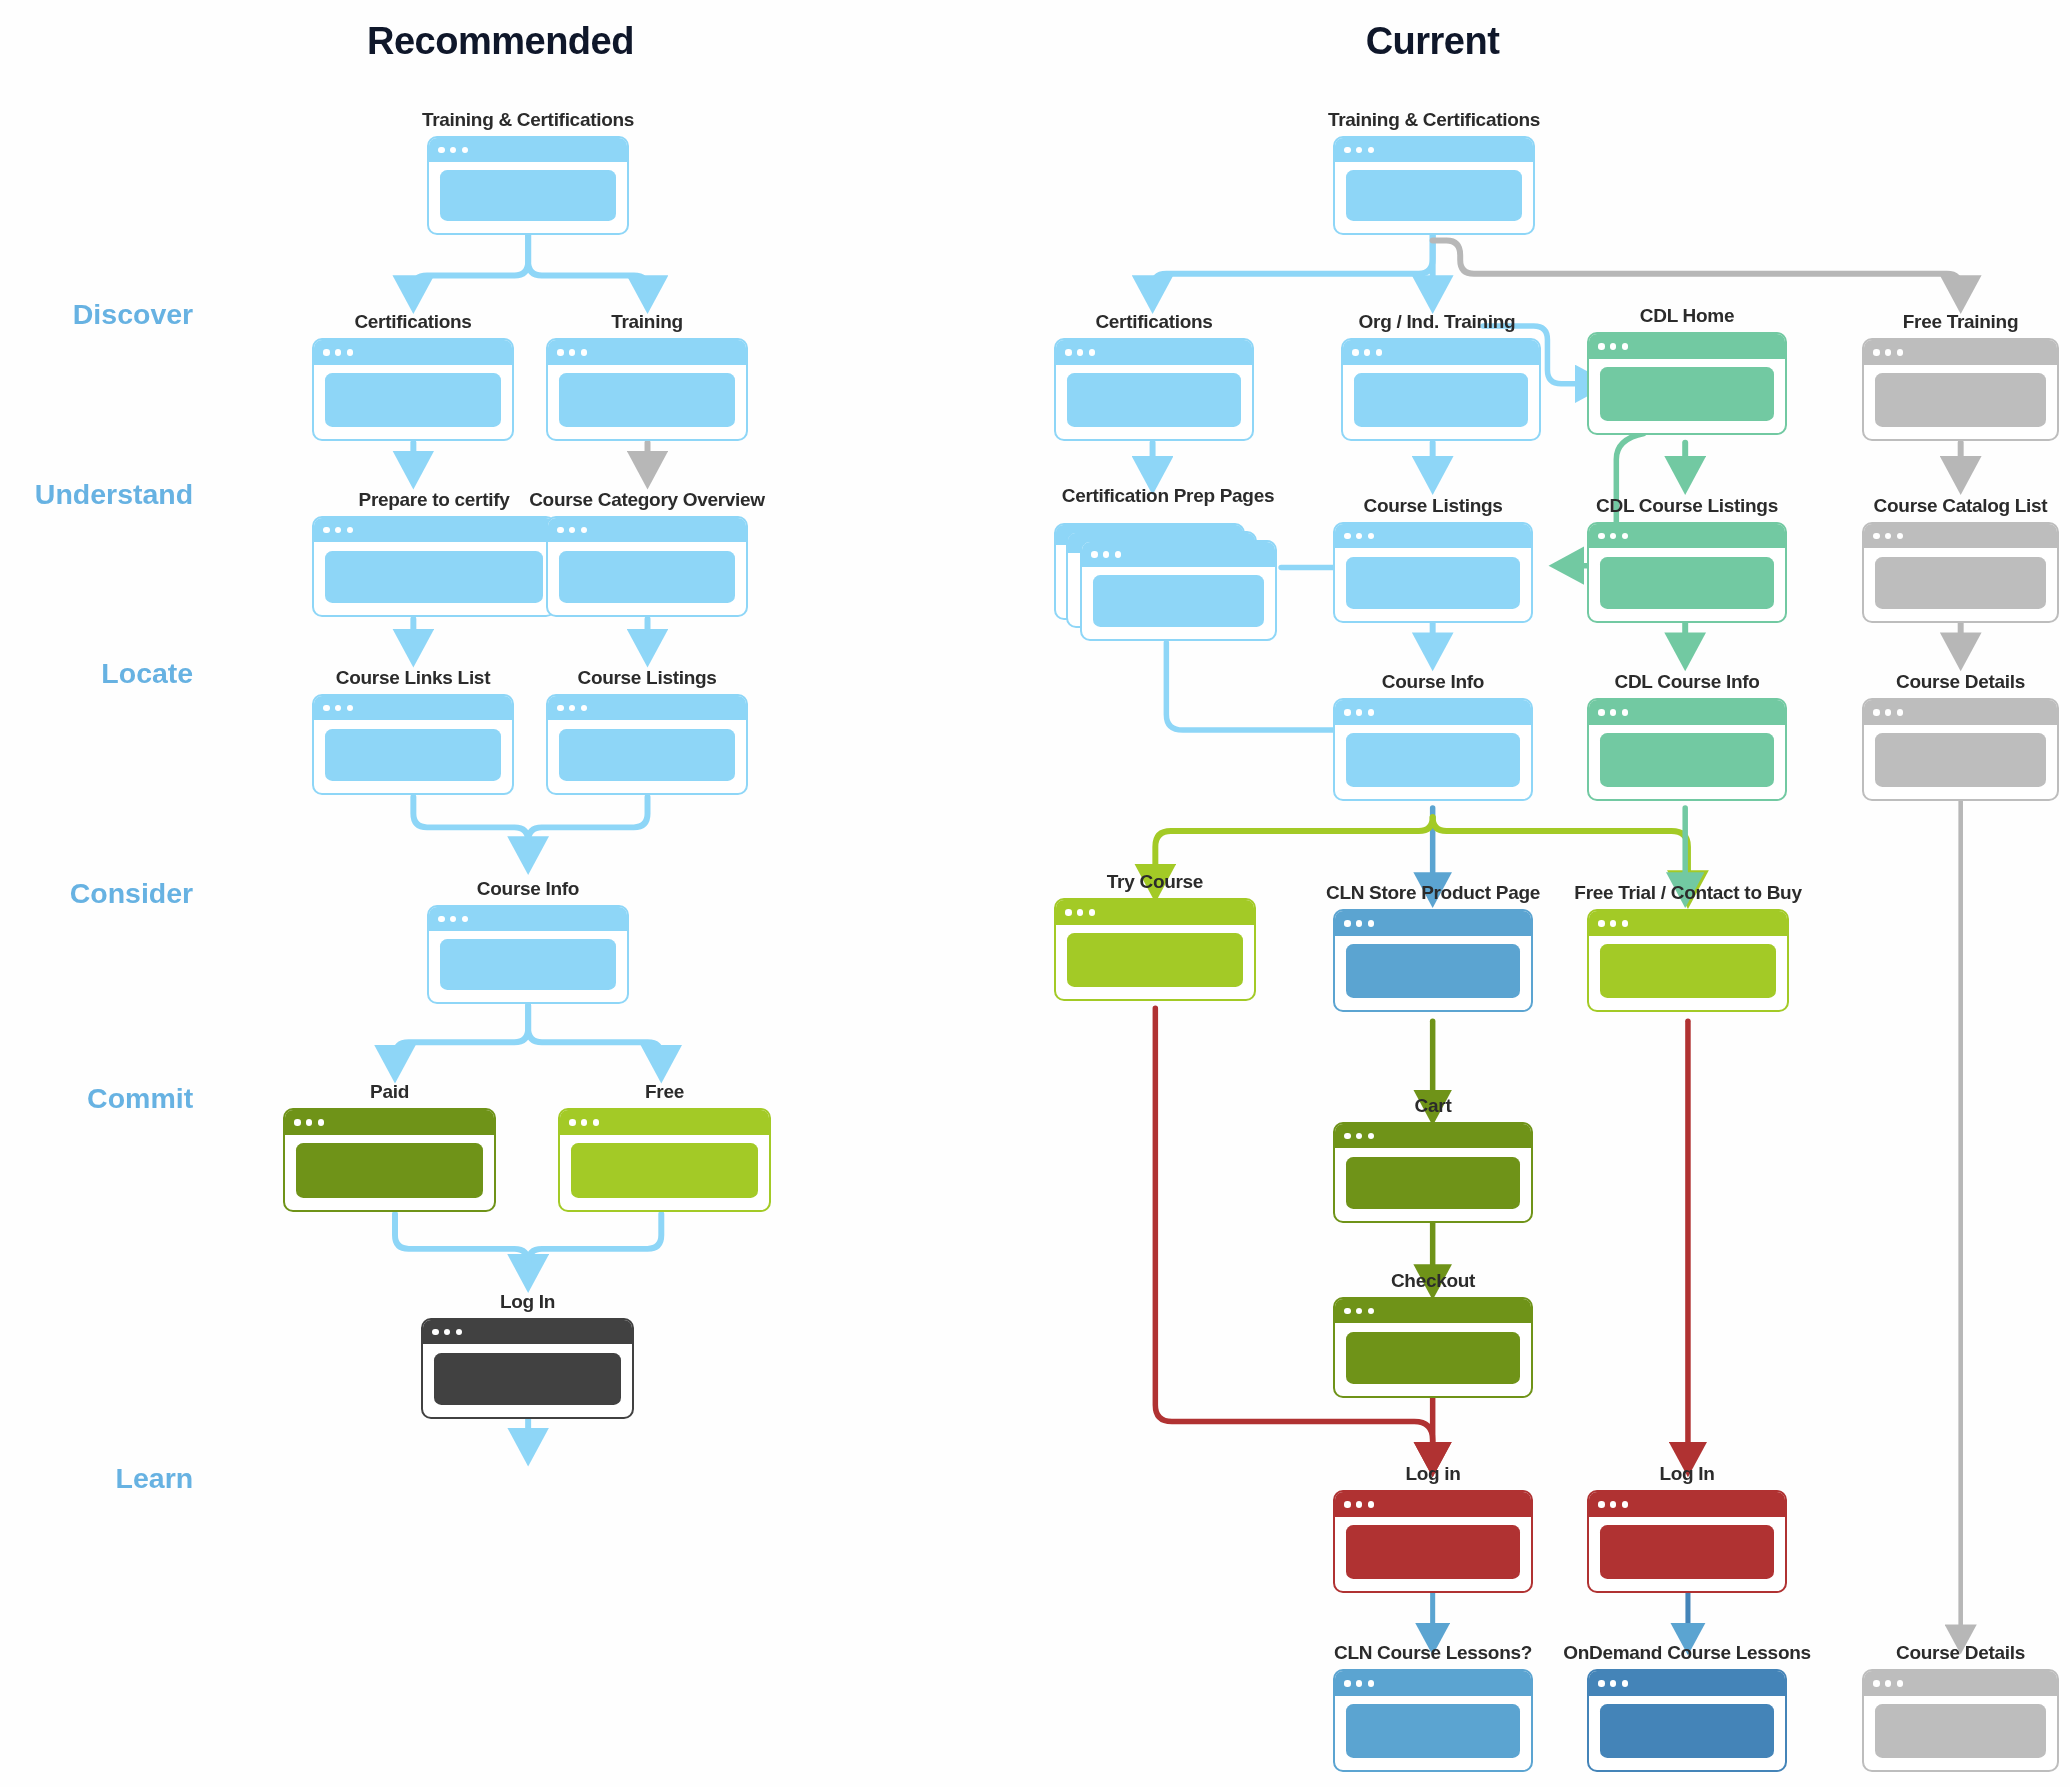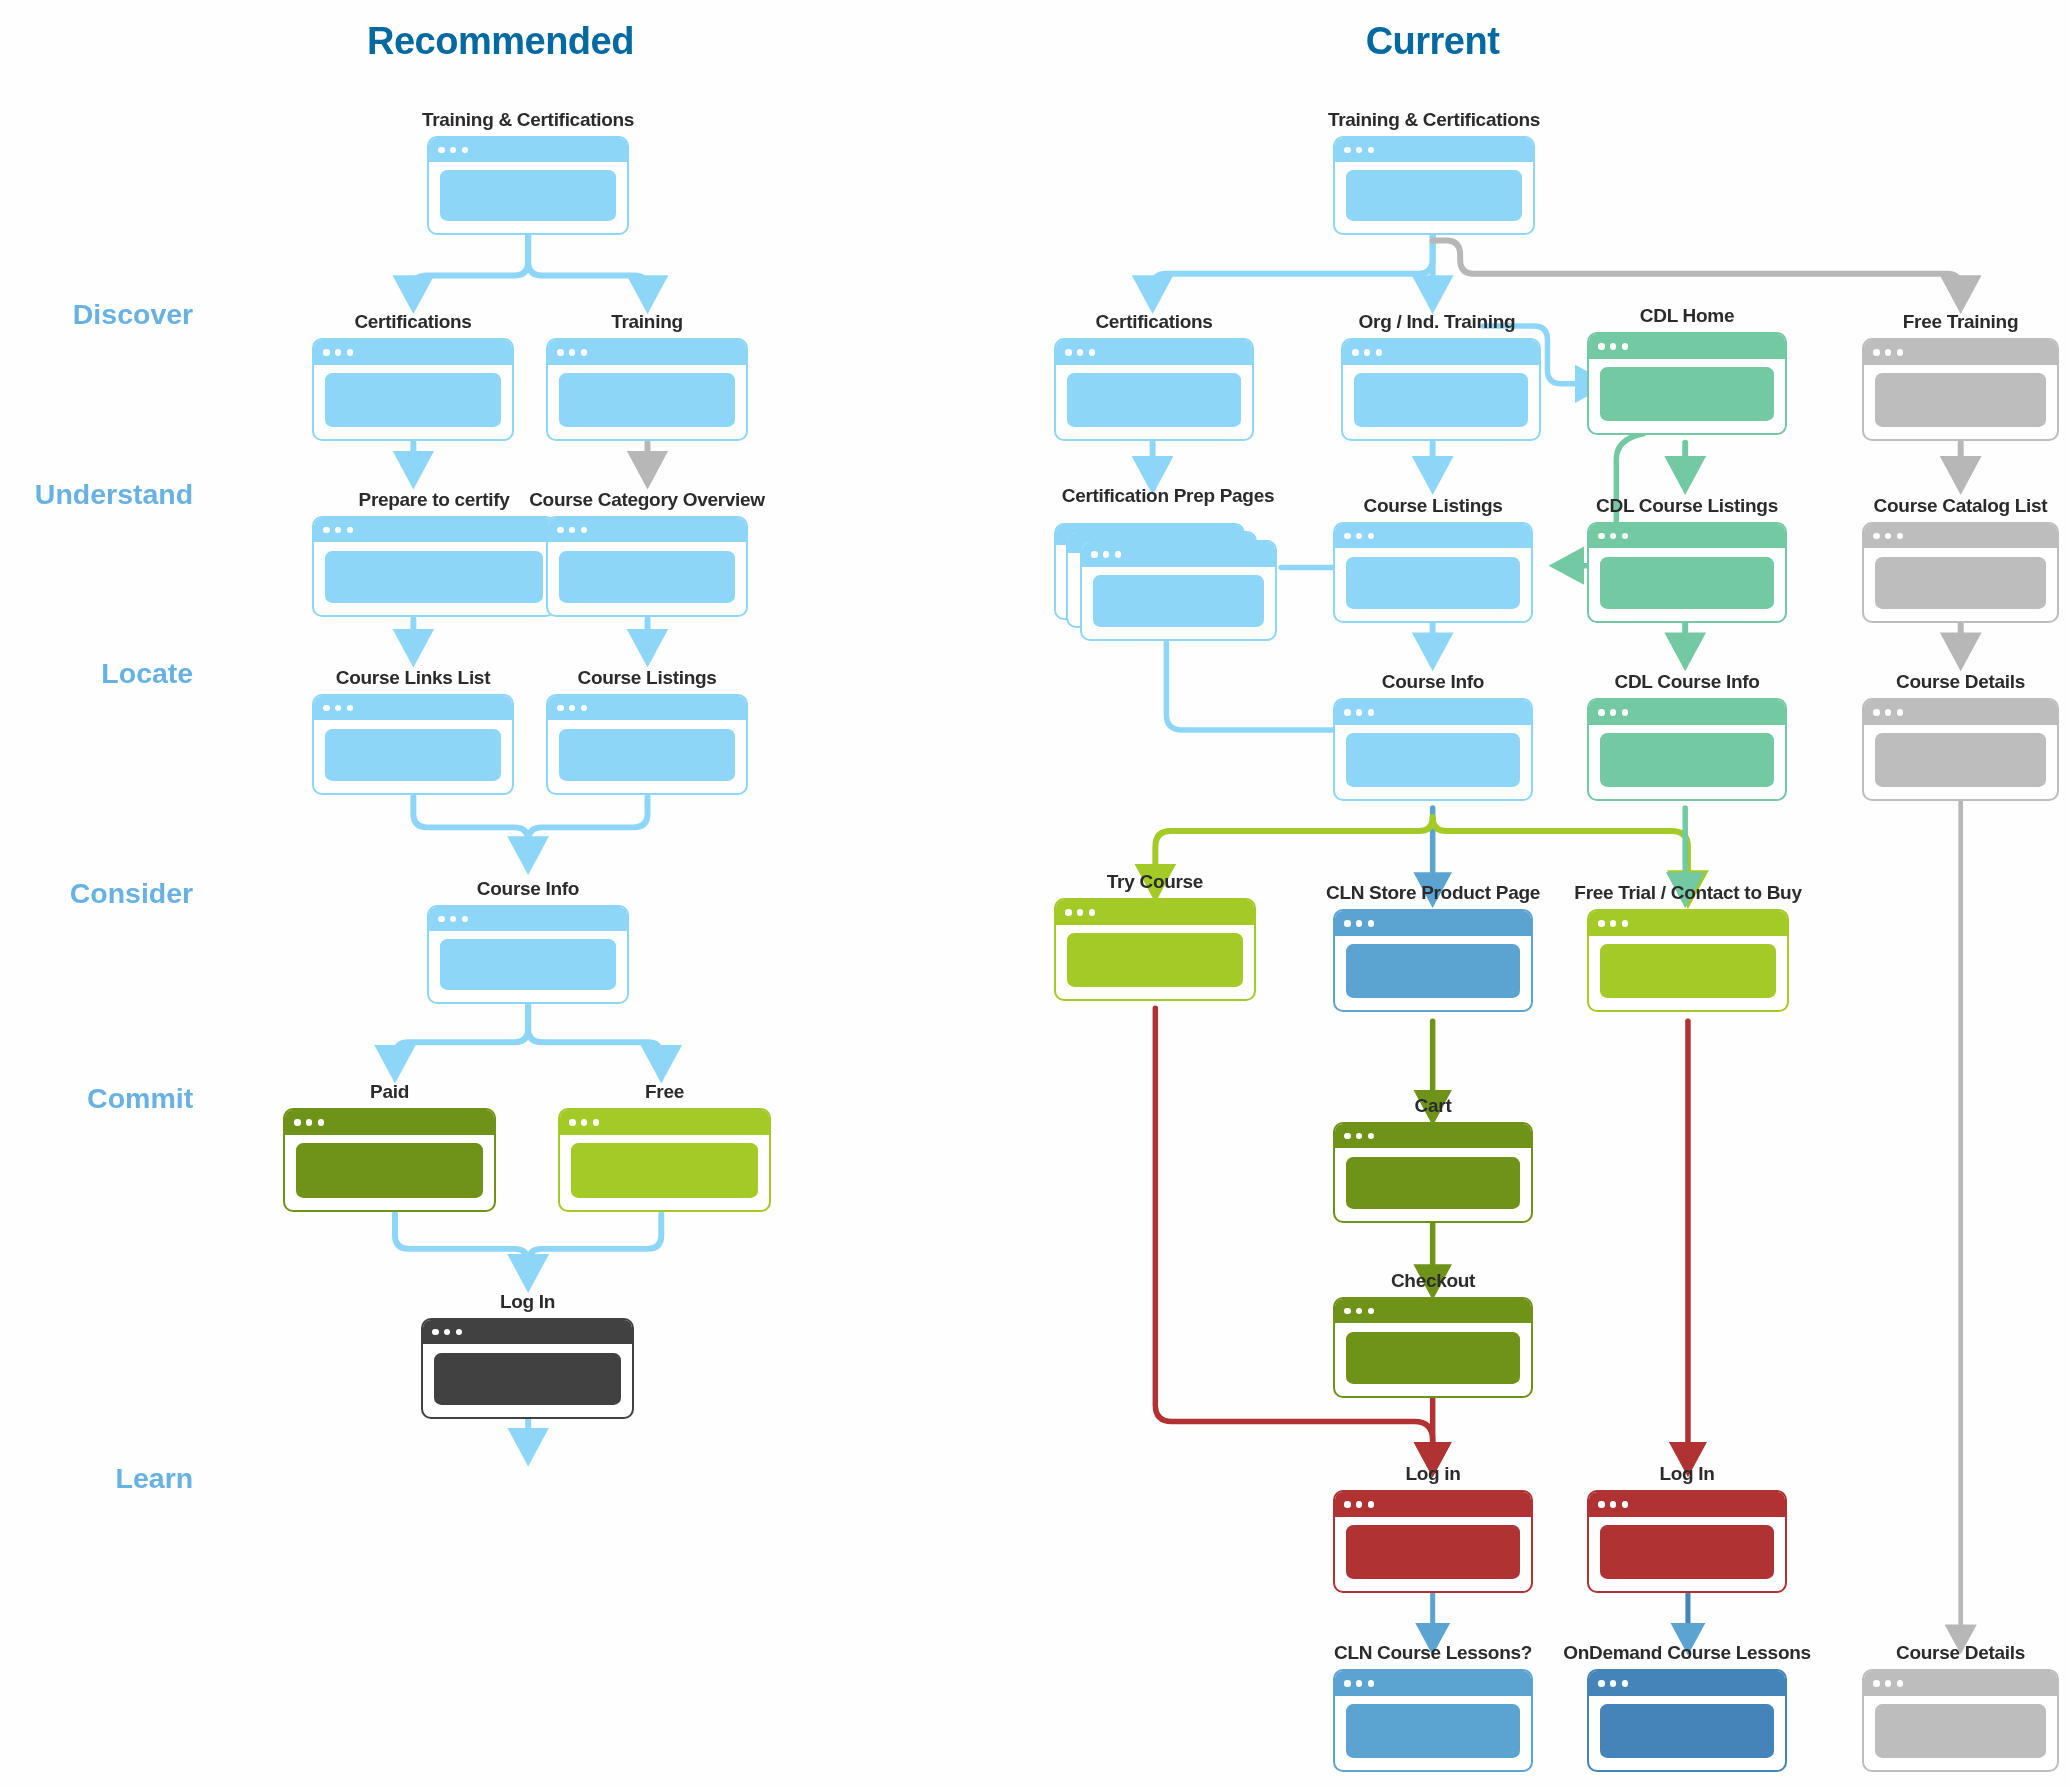--- a/index.html
+++ b/index.html
@@ -1,19 +1,19 @@
 <!DOCTYPE html>
 <html style="font-size:14.7px"><head>
 <meta charset="utf-8">
 <style>
   html,body{margin:0;padding:0;background:#fff;}
   body{width:2071px;height:1787px;font-family:"Liberation Sans",sans-serif;position:relative;overflow:hidden;}
   #stage{position:absolute;left:0;top:0;width:2071px;height:1787px;background:#fefefe;}
   svg.wires{position:absolute;left:0;top:0;width:2071px;height:1787px;pointer-events:none;}
-  .col-title{position:absolute;font-size:38px;font-weight:bold;color:#0369a1;letter-spacing:-0.5px;text-align:center;}
+  .col-title{position:absolute;font-size:38px;font-weight:bold;color:#0f172a;letter-spacing:-0.5px;text-align:center;}
   .stage-label{position:absolute;font-size:28.5px;font-weight:bold;color:#67b2e2;text-align:right;letter-spacing:0px;}
   .node{position:absolute;}
   .node-label{position:absolute;left:50%;transform:translateX(-50%);bottom:100%;margin-bottom:4.6px;white-space:nowrap;font-size:19px;font-weight:bold;color:#2b2b2b;letter-spacing:-0.3px;}
   .win{position:relative;box-sizing:border-box;border-radius:10px;border:2.8px solid var(--c);background:#fff;overflow:hidden;}
   .win .bar{height:25%;background:var(--c);display:flex;align-items:center;padding-left:9.2px;gap:5.5px;}
   .win .dot{width:6.4px;height:6.4px;border-radius:50%;background:#fff;}
   .win .body{position:absolute;left:0;right:0;top:25%;bottom:0;padding:8.3px 11px 12px 11px;box-sizing:border-box;}
   .win .screen{width:100%;height:100%;border-radius:7.3px;background:var(--c);}
   .stackwrap{position:relative;}
   .stacklayer{position:absolute;box-sizing:border-box;border-radius:10px;border:2.8px solid var(--c);background:#fff;}

